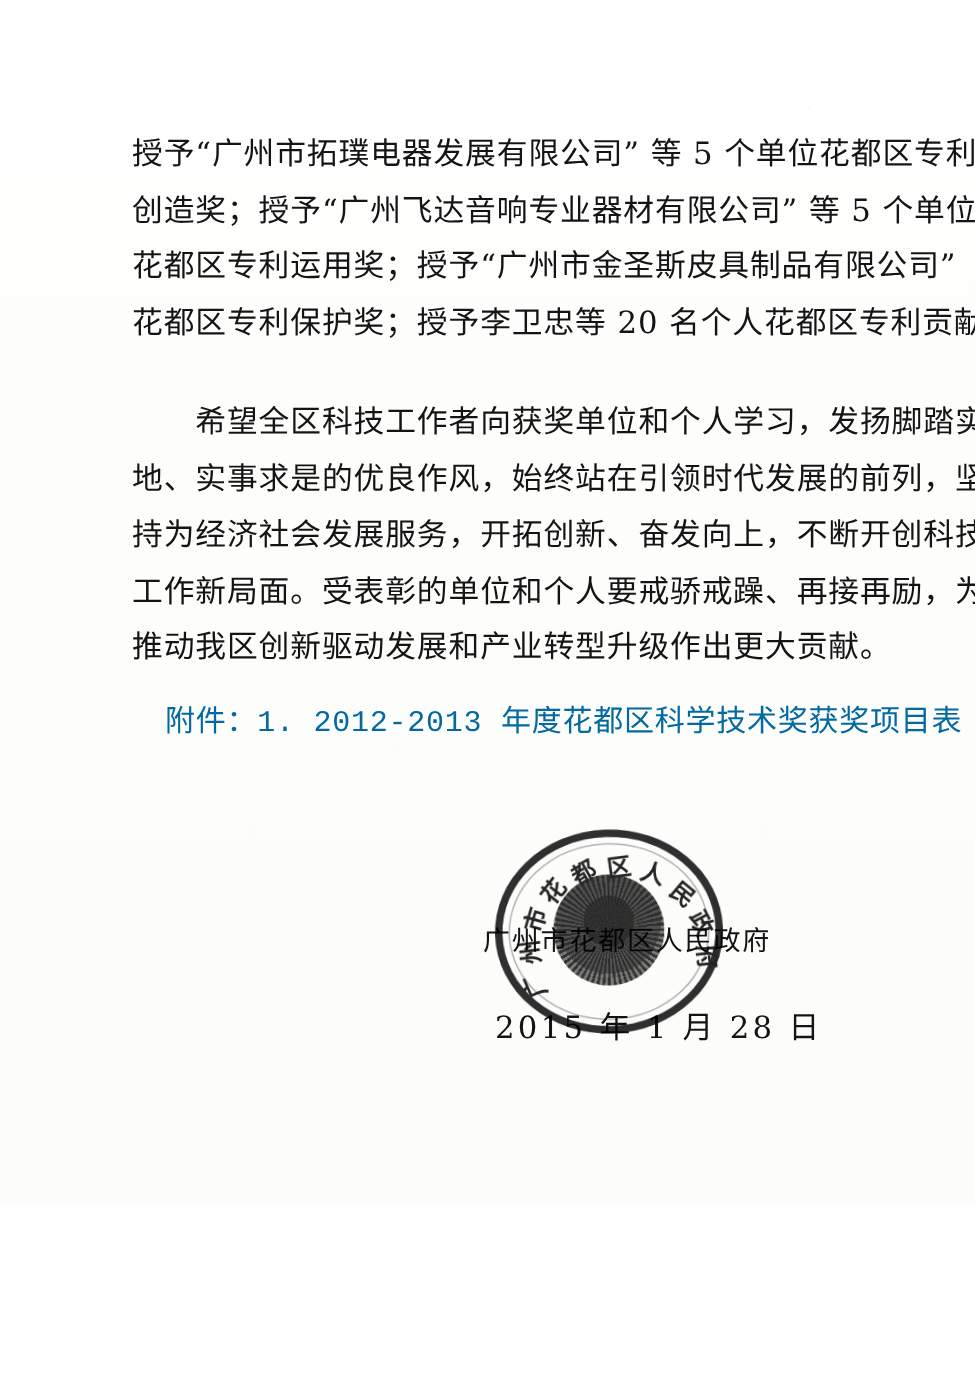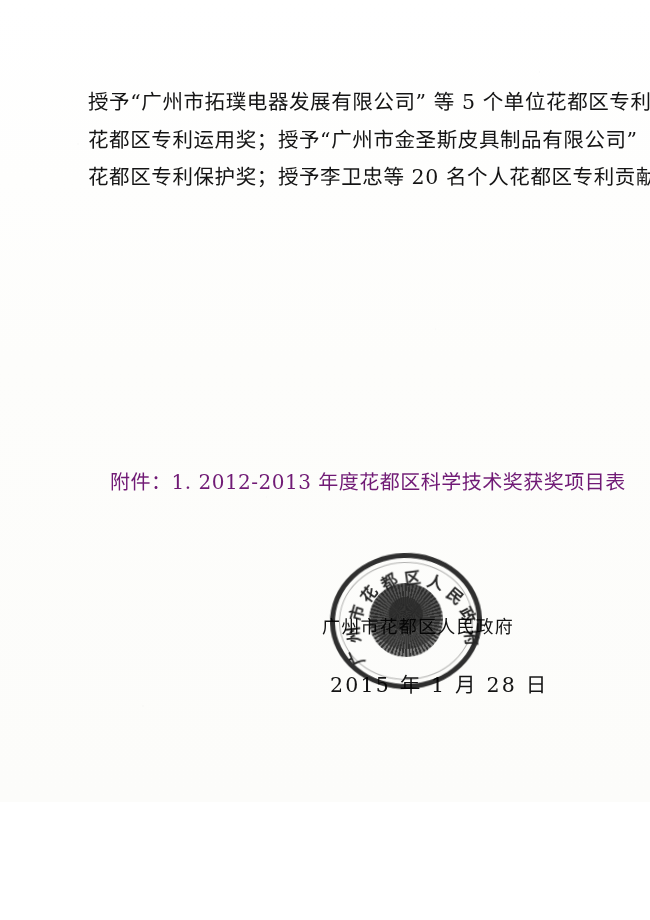--- a/index.html
+++ b/index.html
@@ -55,21 +55,22 @@
     position: absolute;
     left: 110px;
     top: 464px;
     width: 460px;
   }
   .attach-line {
     font-size: 20px;
     line-height: 37px;
     letter-spacing: 0.5px;
     white-space: pre;
-    color: #701a75;
+    color: #0369a1;
+    font-family: Liberation Mono, monospace;
   }
   .attach-line.sub { padding-left: 53px; }
 
   
   #seal-wrap {
     position: absolute;
     left: 330px;
     top: 553px;
     width: 152px;
     height: 136px;
@@ -151,24 +152,32 @@
 </style>
 </head>
 <body>
 
 <div id="page">
 
   <div id="paper-texture"></div>
 
   <div class="body-block" id="para1">
     <div class="body-line">授予“广州市拓璞电器发展有限公司” 等 5 个单位花都区专利</div>
+    <div class="body-line">创造奖；授予“广州飞达音响专业器材有限公司” 等 5 个单位</div>
     <div class="body-line">花都区专利运用奖；授予“广州市金圣斯皮具制品有限公司”</div>
     <div class="body-line">花都区专利保护奖；授予李卫忠等 20 名个人花都区专利贡献奖；</div>
   </div>
 
+  <div class="body-block" id="para2">
+    <div class="body-line indent2">　　希望全区科技工作者向获奖单位和个人学习，发扬脚踏实</div>
+    <div class="body-line">地、实事求是的优良作风，始终站在引领时代发展的前列，坚</div>
+    <div class="body-line">持为经济社会发展服务，开拓创新、奋发向上，不断开创科技</div>
+    <div class="body-line">工作新局面。受表彰的单位和个人要戒骄戒躁、再接再励，为</div>
+    <div class="body-line">推动我区创新驱动发展和产业转型升级作出更大贡献。</div>
+  </div>
 
   <div id="attachments">
     <div class="attach-line">附件：1. 2012-2013 年度花都区科学技术奖获奖项目表</div>
   </div>
 
   <div id="seal-wrap">
     <div id="seal">
       <div id="seal-emblem"></div>
       <span class="seal-char" style="left:11px;  top:86px;  transform:rotate(-112deg);">广</span>
       <span class="seal-char" style="left:9px;   top:63px;  transform:rotate(-95deg);">州</span>

